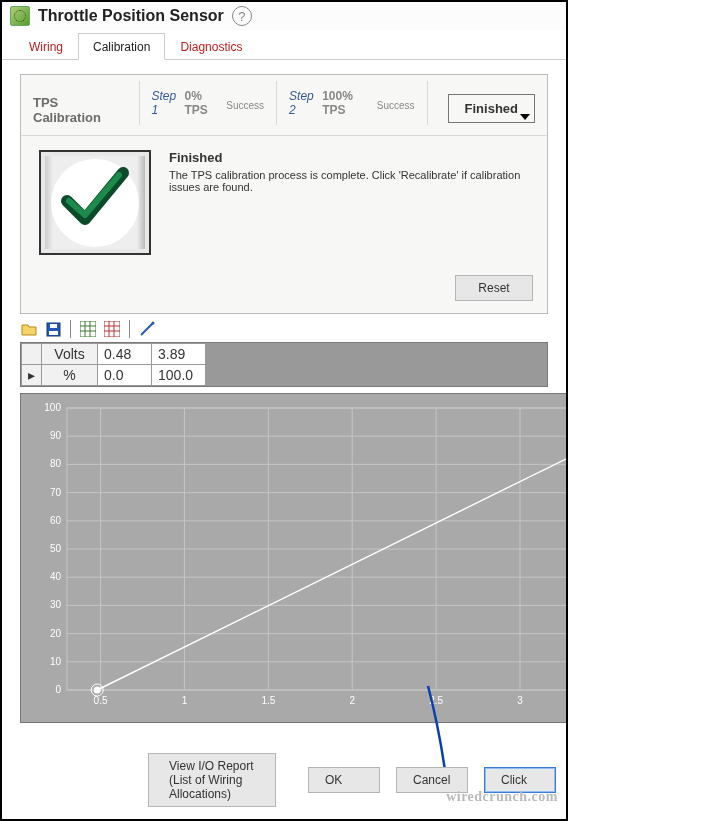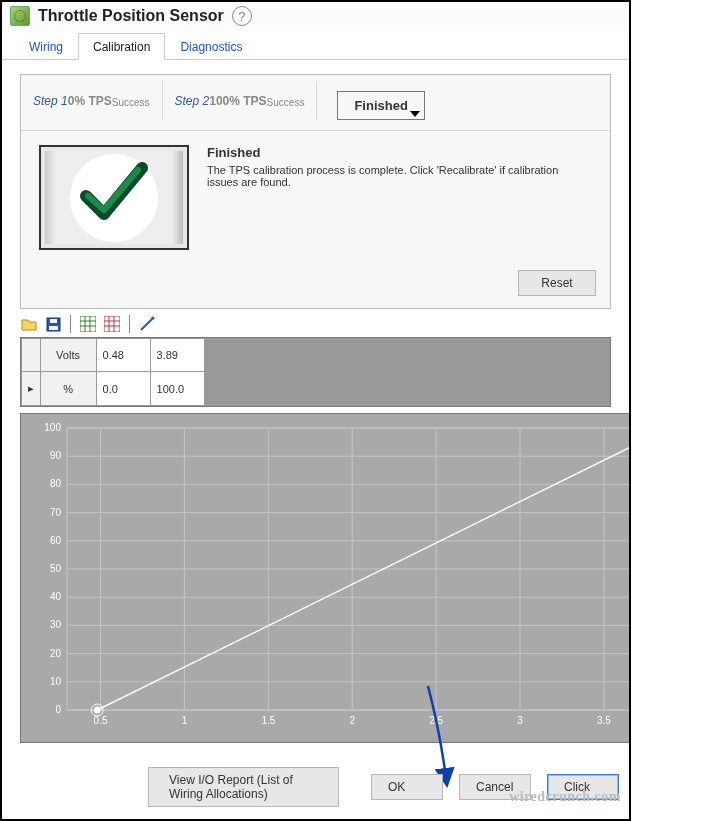--- a/index.html
+++ b/index.html
@@ -1,28 +1,28 @@
 <!DOCTYPE html>
 <html><head>
 <meta charset="utf-8">
 <style>
   * { box-sizing: border-box; }
   body { margin:0; font-family: "Segoe UI", Tahoma, sans-serif; font-size:12px; color:#333; background:#fff; }
-  .window { width:631px; height:821px; border:2px solid #000; background:#fff; position:relative; overflow:hidden; }
+  .window { width:568px; height:821px; border:2px solid #000; background:#fff; position:relative; overflow:hidden; }
 
   
   .titlebar { display:flex; align-items:center; padding:4px 8px; background:#fcfcfc; }
   .app-icon { width:20px; height:20px; border:1px solid #6a6; display:flex; align-items:center; justify-content:center; background:linear-gradient(135deg,#aed17a,#589b2d); border-radius:2px; }
   .app-icon-inner{ width:12px;height:12px;border:1px dotted #2c5615;border-radius:50%; }
   .title-text { font-weight:bold; font-size:16px; margin-left:8px; color:#222;}
   .help-circle { width:20px; height:20px; border:1.5px solid #888; border-radius:50%; display:flex;align-items:center;justify-content:center; margin-left:8px; color:#888; font-size:13px; cursor:pointer;}
 
   
   .tabs { display:flex; padding-left:12px; border-bottom:1px solid #ccc; margin-top:2px;}
-  .tab { padding:6px 14px 5px; border:1px solid transparent; position:relative; top:1px; cursor:pointer; color:#1d4ed8;}
+  .tab { padding:6px 14px 5px; border:1px solid transparent; position:relative; top:1px; cursor:pointer; color:#b91c1c;}
   .tab.active { border:1px solid #ccc; border-bottom:1px solid #fff; background:#fff; color:#222;}
 
   
   .content { padding:14px 18px 8px; }
 
   
   .stepbox{ border:1px solid #bbb; background:#f7f7f5; }
   .stepheader{ display:flex; padding:6px 0 10px; border-bottom:1px solid #d9d9d9;}
   .stepcol{ display:flex; flex-direction:row; align-items:center; padding:0 12px;}
   .stepcol.div{ border-right:1px solid #d9d9d9;}
@@ -45,21 +45,21 @@
 
   
   .mini-toolbar{ display:flex; gap:6px; padding:6px 0 4px; align-items:center;}
   .ticon{ width:18px;height:18px; display:flex;align-items:center;justify-content:center; cursor:pointer;}
   .tsep{ width:1px;height:18px;background:#888;margin:0 2px;}
 
   
   .gridwrap{ border:1px solid #777;}
   .gridtoprow{ background:#999;}
   .datatable{ border-collapse:collapse; }
-  .datatable td{ border:1px solid #999; padding:10px 6px; background:#fff; font-size:11px;}
+  .datatable td{ border:1px solid #999; padding:2px 6px; background:#fff; font-size:14px;}
   .hdrcell{ background:#f1f1f1 !important; min-width:56px; text-align:center; font-weight:normal;}
   .valcell{ min-width:54px; }
   .arrowcell{ width:18px;text-align:center;background:#f1f1f1 !important;}
 
   
   .chartarea{ position:relative; width:664px; height:330px; background:#a9a9a9; margin-top:6px; border:1px solid #777;}
   .dataline{ stroke:#fff; stroke-width:1.4; fill:none;}
   .ticktxt{ fill:#fff; font-size:10px; font-family:inherit;}
   .datadot{ fill:#fff; }
 
@@ -90,20 +90,23 @@
   <div class="tabs">
     <div class="tab">Wiring</div>
     <div class="tab active">Calibration</div>
     <div class="tab">Diagnostics</div>
   </div>
 
   <div class="content">
 
     <div class="stepbox">
       <div class="stepheader">
+        <div class="stepcol div">
+          <div class="steplabel">TPS Calibration</div>
+        </div>
         <div class="stepcol div">
           <div class="stepnum">Step 1</div>
           <div class="steptps">0% TPS</div>
           <div class="stepstat">Success</div>
         </div>
         <div class="stepcol div">
           <div class="stepnum">Step 2</div>
           <div class="steptps">100% TPS</div>
           <div class="stepstat">Success</div>
         </div>

